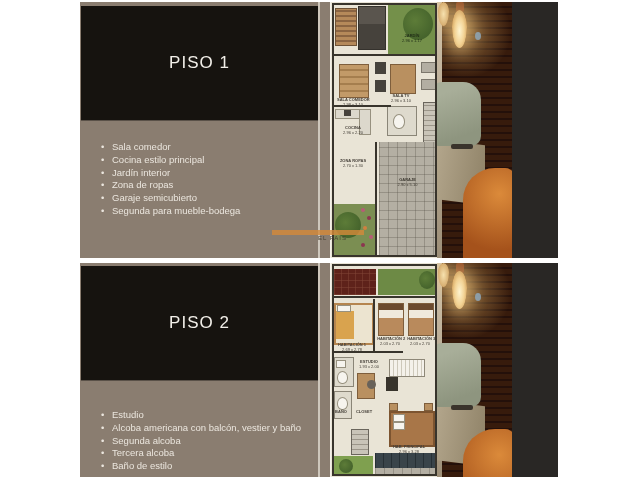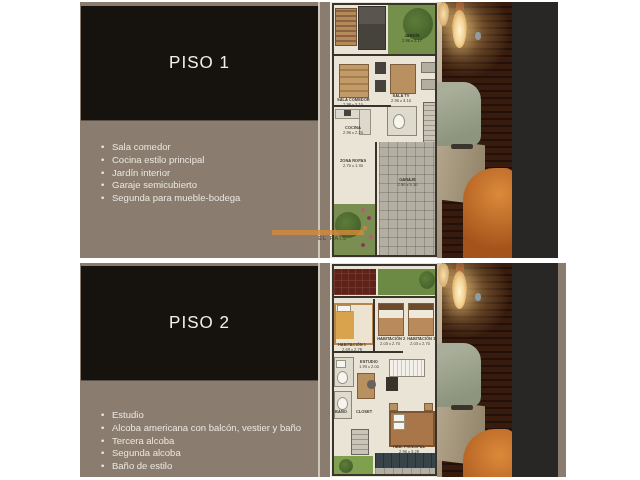--- a/index.html
+++ b/index.html
@@ -1,20 +1,20 @@
 <!DOCTYPE html>
 <html><head>
 <meta charset="utf-8">
 <style>
   html,body{margin:0;padding:0;}
   body{width:640px;height:480px;background:#ffffff;font-family:"Liberation Sans",sans-serif;}
   .page{position:relative;width:640px;height:480px;background:#ffffff;overflow:hidden;}
   .half{position:absolute;left:80px;width:478px;background:#8a7d70;overflow:hidden;}
   .half1{top:2px;height:256px;}
-  .half2{top:263px;height:214px;padding-left:8px;}
+  .half2{top:263px;height:214px;}
 
   
   .title-box{position:absolute;left:1px;width:237px;background:#16130f;display:flex;align-items:center;justify-content:center;border-bottom:1px solid #5a5148;}
   .half1 .title-box{top:4px;height:114px;}
   .half2 .title-box{top:3px;height:114px;}
   .title-text{color:#f2efe9;font-size:17px;letter-spacing:1px;}
   .vline{position:absolute;left:238px;top:0;width:2px;height:100%;background:#d9d3c9;opacity:.85;}
   .features{list-style:none;margin:0;padding:0;position:absolute;left:21px;width:215px;}
   .half1 .features{top:139px;}
   .half2 .features{top:146px;}
@@ -69,20 +69,21 @@
 <div class="page">
 
   <section class="half half1">
     <div class="title-box">
       <span class="title-text">PISO 1</span>
     </div>
     <ul class="features">
       <li>Sala comedor</li>
       <li>Cocina estilo principal</li>
       <li>Jardín interior</li>
+      <li>Zona de ropas</li>
       <li>Garaje semicubierto</li>
       <li>Segunda para mueble-bodega</li>
     </ul>
     <div class="vline"></div>
 
     <div class="plan-col">
       <div class="pe" style="left:4px;top:6px;width:20px;height:36px;background:repeating-linear-gradient(0deg,#b5895a 0 3px,#8a6442 3px 5px);border:1px solid #6e5236;"></div>
       <div class="pe darkf" style="left:27px;top:4px;width:26px;height:42px;border:1px solid #35322d;background:linear-gradient(#5a554e 40%,#46423c 40%);"></div>
       <div class="pe grass" style="left:57px;top:3px;width:48px;height:50px;"></div>
       <div class="pe tree" style="left:72px;top:6px;width:30px;height:32px;"></div>
@@ -151,22 +152,22 @@
     <div class="dark-col"></div>
   </section>
 
   <section class="half half2">
     <div class="title-box">
       <span class="title-text">PISO 2</span>
     </div>
     <ul class="features">
       <li>Estudio</li>
       <li>Alcoba americana con balcón, vestier y baño</li>
+      <li>Segunda alcoba</li>
       <li>Tercera alcoba</li>
-      <li>Segunda alcoba</li>
       <li>Baño de estilo</li>
     </ul>
     <div class="vline"></div>
 
     <div class="plan-col">
       <div class="pe redtile" style="left:3px;top:6px;width:42px;height:26px;"></div>
       <div class="pe grass" style="left:47px;top:6px;width:58px;height:26px;background:#6d8a45;"></div>
       <div class="pe tree" style="left:88px;top:8px;width:16px;height:18px;"></div>
       <div class="pe wall" style="left:2px;top:33px;width:103px;height:2px;"></div>
 

